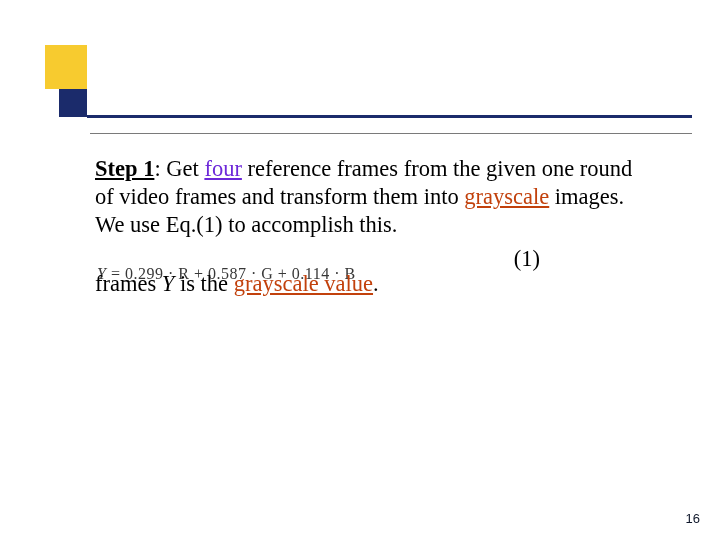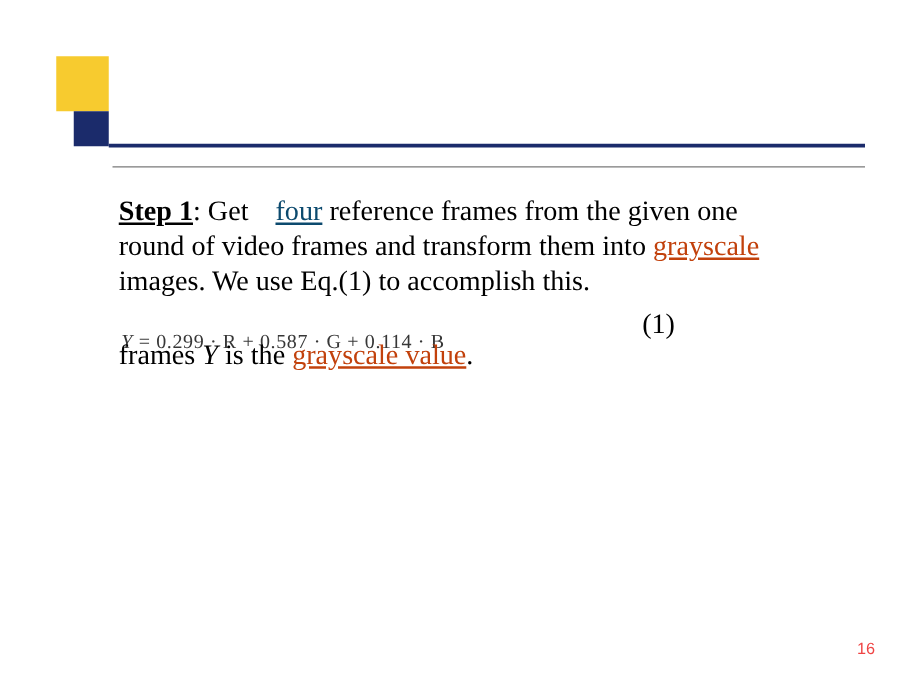--- a/index.html
+++ b/index.html
@@ -65,23 +65,22 @@
     font-size: 22.5px;
     line-height: 1.25;
     color: #000;
   }
   .step-label {
     font-weight: bold;
     text-decoration: underline;
     font-family: Liberation Serif, serif;
   }
   .kw-red {
-    color: #0c4a6e;
+    color: #6d28d9;
     text-decoration: underline;
-    margin-left: 16px;
   }
   .kw-navy {
     color: #c2410c;
     text-decoration: underline;
   }
   .eq-num {
     display: block;
     text-align: right;
     padding-right: 100px;
     margin-top: 6px;
@@ -105,21 +104,21 @@
   .equation .num { font-style: normal; }
   .where-line {
     position: relative;
   }
   .page-number {
     position: absolute;
     right: 20px;
     bottom: 14px;
     font-family: Arial, sans-serif;
     font-size: 13px;
-    color: #ef4444;
+    color: #0f172a;
   }
 </style>
 </head>
 <body>
 
 <div class="slide">
 
   <div class="header-area">
     <div class="yellow-block"></div>
     <div class="navy-block"></div>

